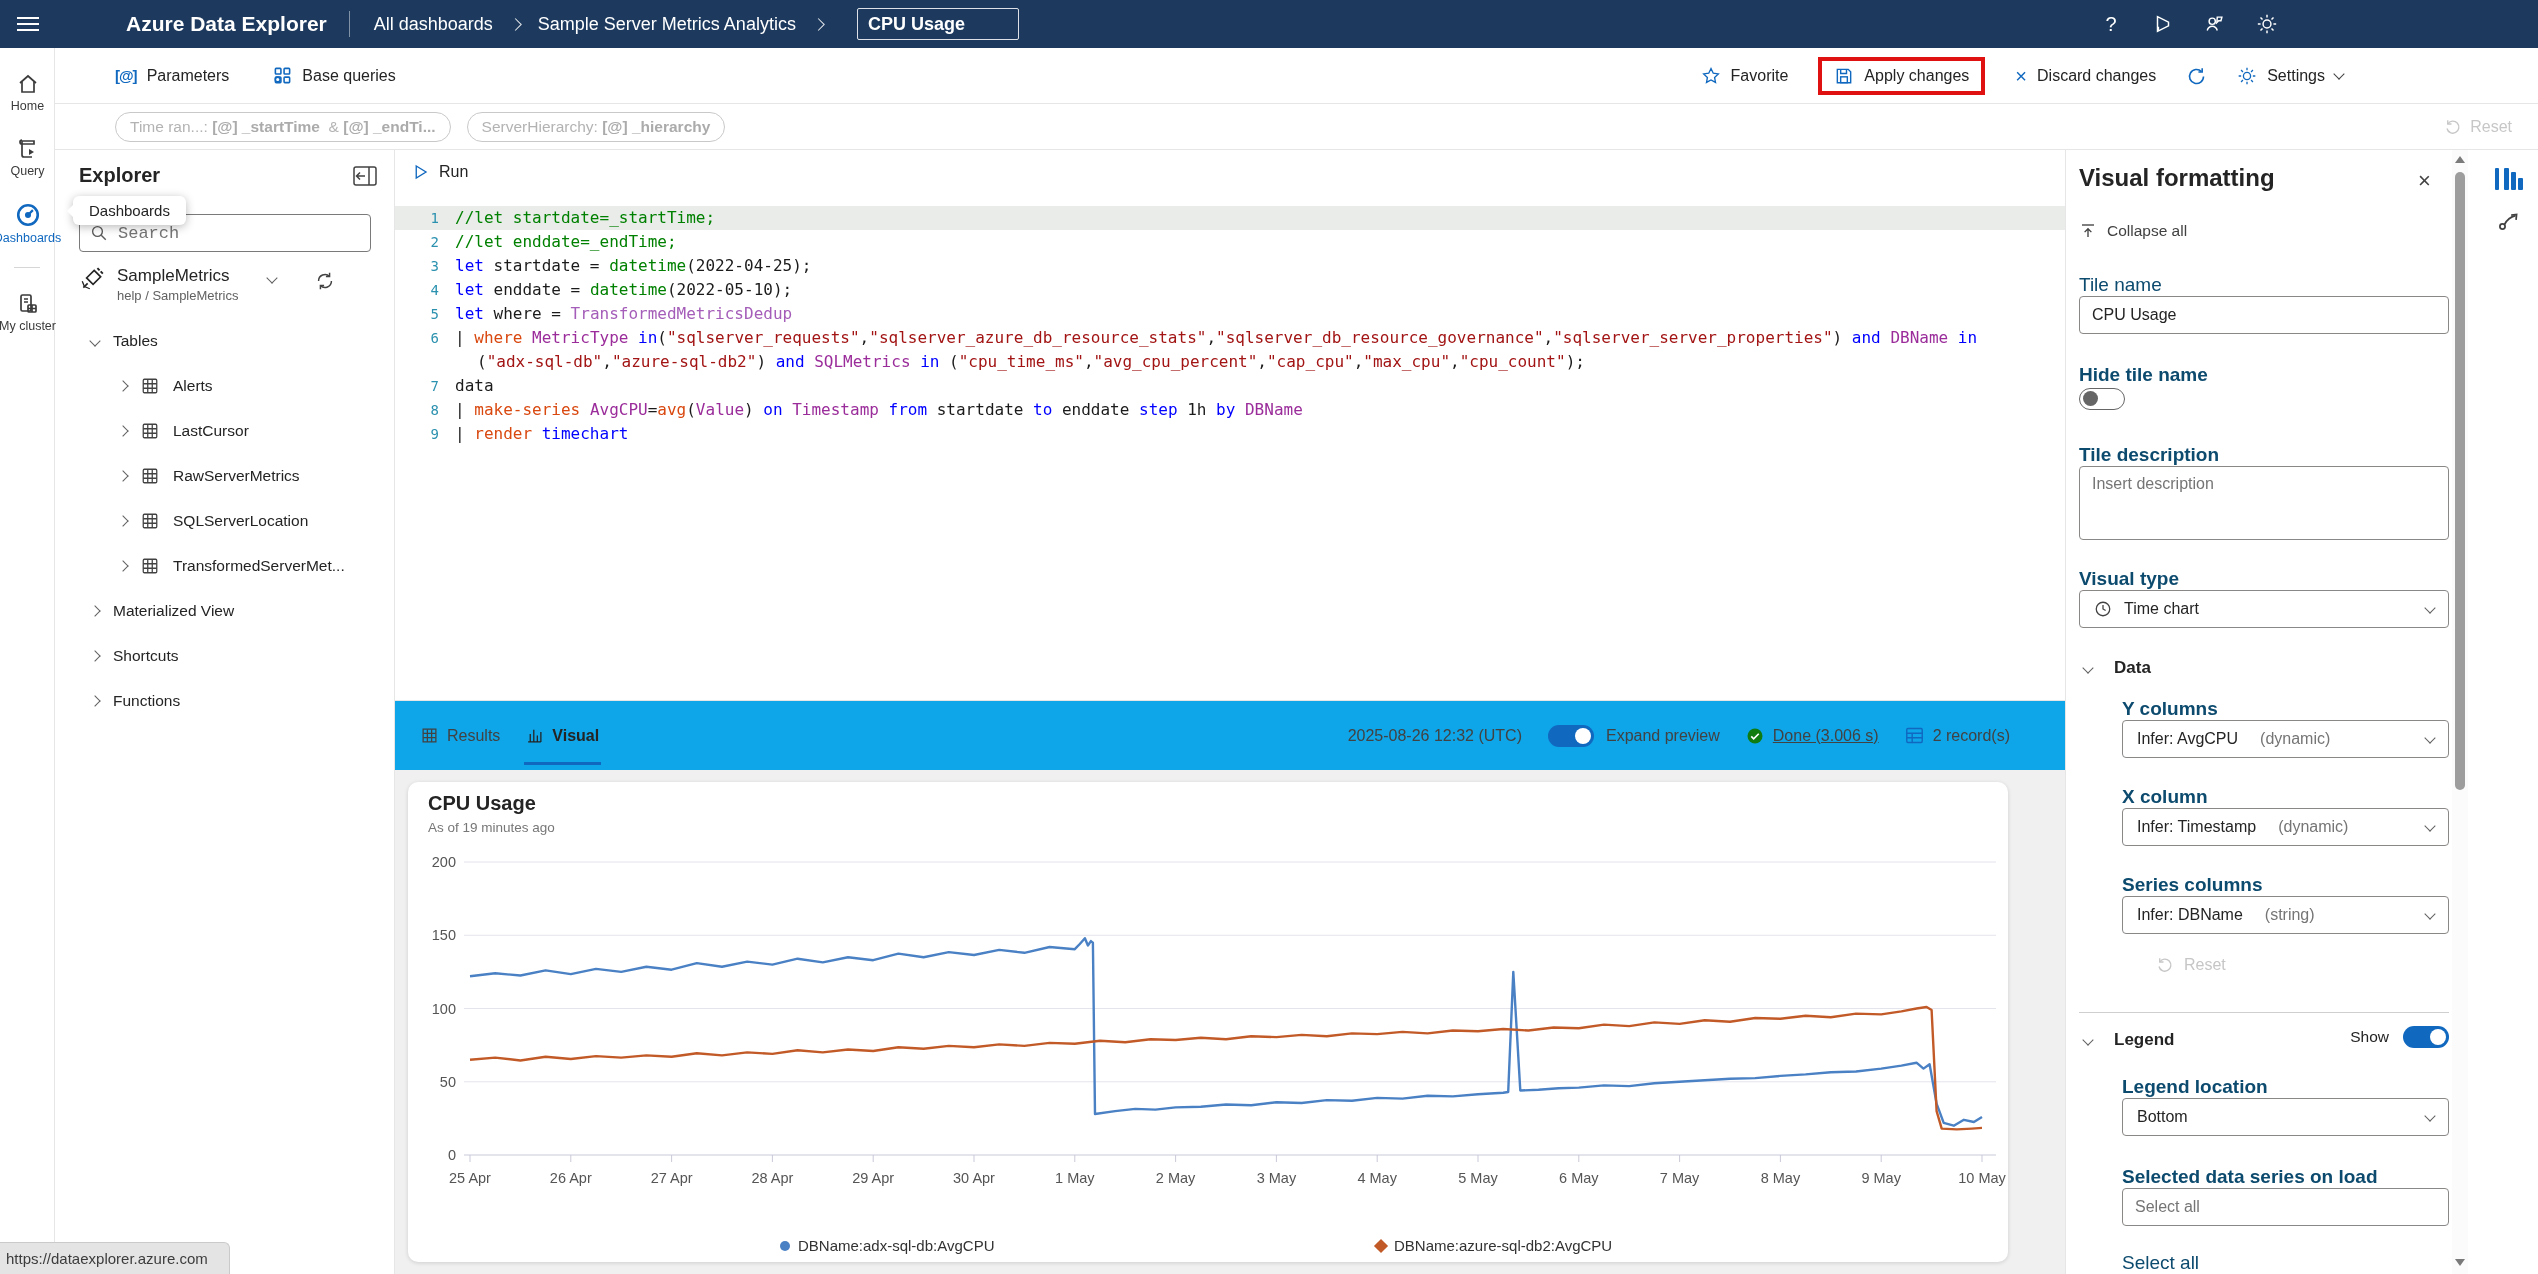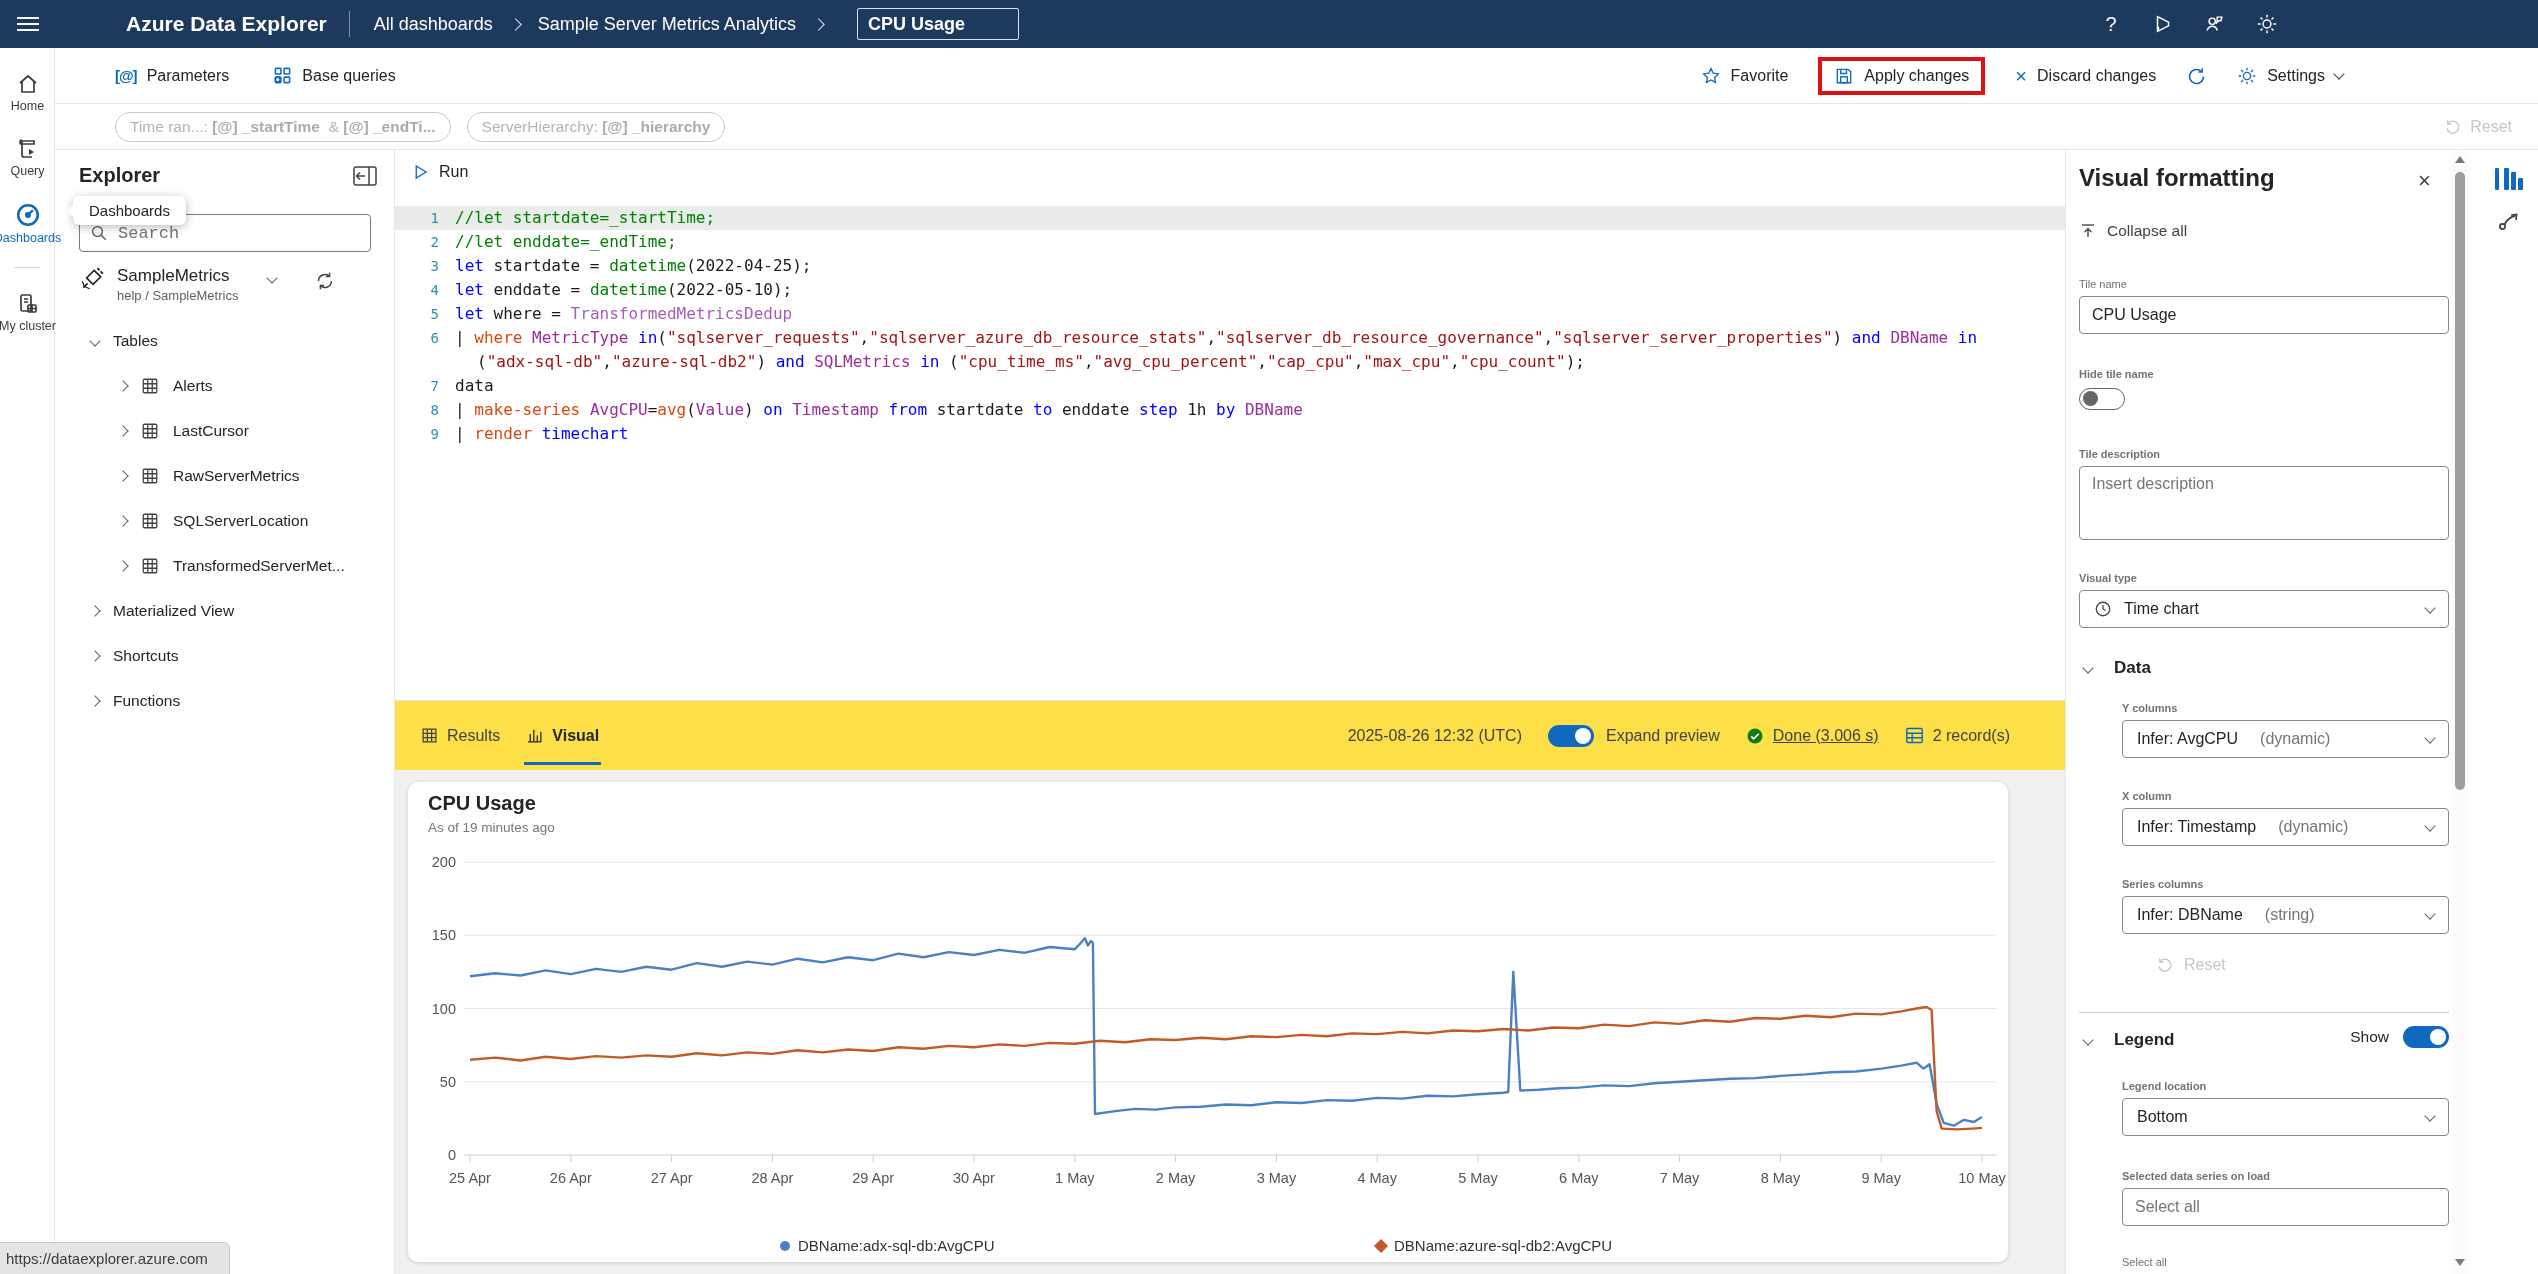--- a/index.html
+++ b/index.html
@@ -85,21 +85,21 @@
     font-family:"DejaVu Sans Mono", monospace; font-size:16px; line-height:24px; }
   .code-line { display:flex; align-items:flex-start; min-height:24px; }
   .code-line.hl { background:#e9ece9; }
   .ln { width:44px; text-align:right; color:#2b91af; font-size:14px; line-height:24px; flex:none; }
   .code-text { display:inline-block; width:1545px; white-space:pre-wrap; word-break:break-word;
     margin-left:16px; padding-left:22px; text-indent:-22px; }
   .tok-com{color:#008000;} .tok-kw{color:#0000ff;} .tok-op{color:#d9480f;} .tok-str{color:#a31515;}
   .tok-col{color:#9b2d9b;} .tok-tbl{color:#a45db8;} .tok-fn{color:#008000;} .tok-pl{color:#1b1b1b;}
 
   
-  .results-bar { position:absolute; left:395px; top:700px; width:1670px; height:70px; background:#fde047;
+  .results-bar { position:absolute; left:395px; top:700px; width:1670px; height:70px; background:#0ea5e9;
     border-top:1px solid #e6e6e6; display:flex; align-items:center; }
   .tab { display:flex; align-items:center; gap:9px; font-size:16px; color:#424242; margin-left:26px;
     height:70px; cursor:pointer; position:relative; }
   .tab.sel { font-weight:bold; color:#242424; }
   .tab.sel::after { content:""; position:absolute; left:-2px; right:-2px; bottom:6px; height:3px; background:#1068bf; }
   .rb-right { position:absolute; right:55px; display:flex; align-items:center; gap:26px; font-size:16px; color:#424242; }
   .toggle { width:46px; height:22px; border-radius:11px; position:relative; cursor:pointer; flex:none; }
   .toggle.on { background:#1068bf; }
   .toggle.on .knob { position:absolute; right:3px; top:3px; width:16px; height:16px; border-radius:50%; background:#fff; }
   .toggle.off { background:#fff; border:1px solid #666; }
@@ -116,21 +116,21 @@
   .mk { width:10px; height:10px; flex:none; }
   .mk.circle { border-radius:50%; }
   .mk.diamond { transform:rotate(45deg); }
 
   
   .panel { position:absolute; left:2065px; top:150px; width:387px; height:1124px; background:#fff;
     border-left:1px solid #e6e6e6; overflow:hidden; }
   .p-title { position:absolute; left:13px; top:14px; font-size:24px; font-weight:bold; }
   .p-close { position:absolute; left:352px; top:18px; font-size:22px; color:#424242; cursor:pointer; }
   .p-collapse { position:absolute; left:13px; top:72px; display:flex; align-items:center; gap:10px; font-size:15.5px; color:#424242; cursor:pointer; }
-  .p-label { font-size:11px; color:#737373; }
+  .p-label { font-size:19px; color:#0c4a6e; }
   .p-label.bold { font-weight:bold; }
   .p-input { width:370px; height:38px; border:1px solid #8a8886; border-radius:4px; font-size:16px;
     padding:0 12px; color:#242424; font-family:"Liberation Sans", sans-serif; outline:none; background:#fff; }
   .p-textarea { width:370px; height:74px; border:1px solid #8a8886; border-radius:4px; font-size:16px;
     padding:8px 12px; color:#242424; font-family:"Liberation Sans", sans-serif; outline:none; resize:none; }
   .dropdown { width:370px; height:38px; border:1px solid #8a8886; border-radius:4px; display:flex;
     align-items:center; padding:0 14px; font-size:16px; color:#242424; cursor:pointer; background:#fff; position:relative; }
   .dropdown .dd-chev { position:absolute; right:14px; top:13px; }
   .dropdown.sub { width:327px; }
   .sfx { color:#757575; margin-left:22px; }

